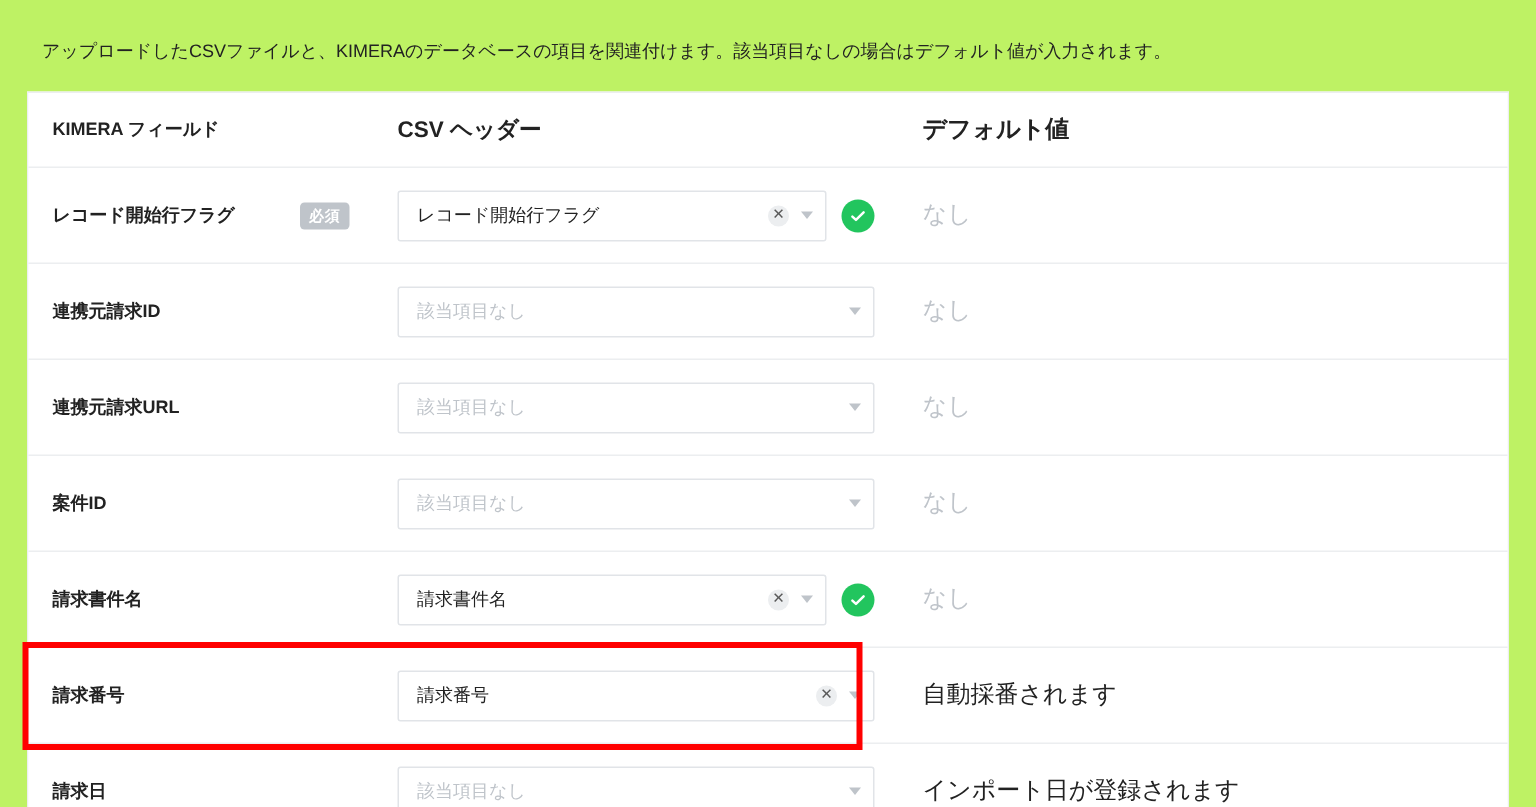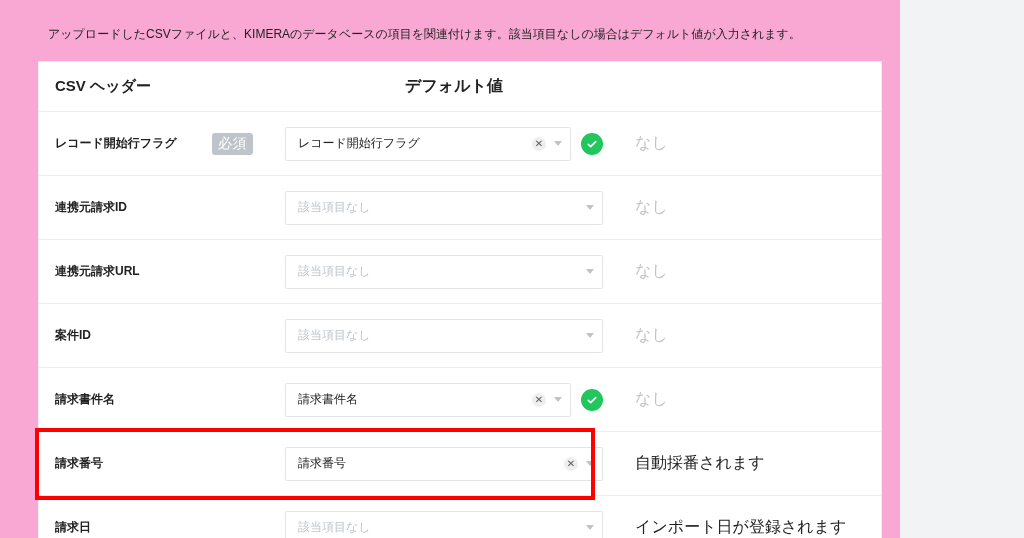--- a/index.html
+++ b/index.html
@@ -5,26 +5,25 @@
   * { box-sizing: border-box; }
   html, body {
     margin: 0;
     padding: 0;
     font-family: -apple-system, "Hiragino Kaku Gothic ProN", "Hiragino Sans", Meiryo, sans-serif;
     background: #f2f3f5;
     color: #222;
     font-size: 13px;
   }
   .page {
-    width: 900px;
+    width: 1024px;
     height: 538px;
-    background: #f9a8d4;
+    background: #bef264;
     position: relative;
     overflow: hidden;
-    padding-left: 20px;
   }
   .intro {
     padding: 26px 28px 18px 28px;
     font-size: 12px;
     color: #222;
   }
   .table {
     width: calc(100% - 36px);
     margin: 0 18px;
     background: #fff;
@@ -71,22 +70,22 @@
     flex: 1;
     padding: 14px 16px;
     font-size: 16px;
     color: #222;
   }
   .col-default.muted { color: #bfc4ca; }
   .badge-required {
     display: inline-block;
     background: #bfc4ca;
     color: #fff;
-    font-size: 14px;
-    font-weight: 400;
+    font-size: 10px;
+    font-weight: 700;
     padding: 2px 6px;
     border-radius: 3px;
     letter-spacing: 0.5px;
   }
   .select {
     flex: 1;
     height: 34px;
     border: 1px solid #e1e4e8;
     border-radius: 2px;
     display: flex;
@@ -150,20 +149,21 @@
   .highlight-outline { right: auto; width: 560px; left: -4px; top: -4px; height: 72px; }
 </style>
 </head>
 <body>
 
 <div class="page">
   <div class="intro">アップロードしたCSVファイルと、KIMERAのデータベースの項目を関連付けます。該当項目なしの場合はデフォルト値が入力されます。</div>
 
   <div class="table">
     <div class="header-row">
+      <div class="header-cell col-field" style="justify-content:flex-start">KIMERA フィールド</div>
       <div class="header-cell col-csv">CSV ヘッダー</div>
       <div class="header-cell col-default">デフォルト値</div>
     </div>
     <div id="rows-container">
         <div class="row">
           <div class="col-field">
             <span>レコード開始行フラグ</span>
             <span class="badge-required">必須</span>
           </div>
           <div class="col-csv">

